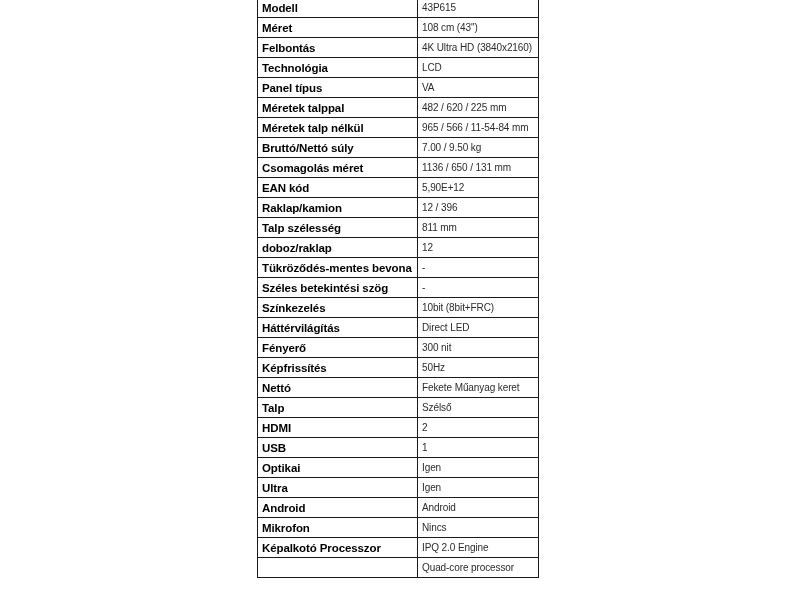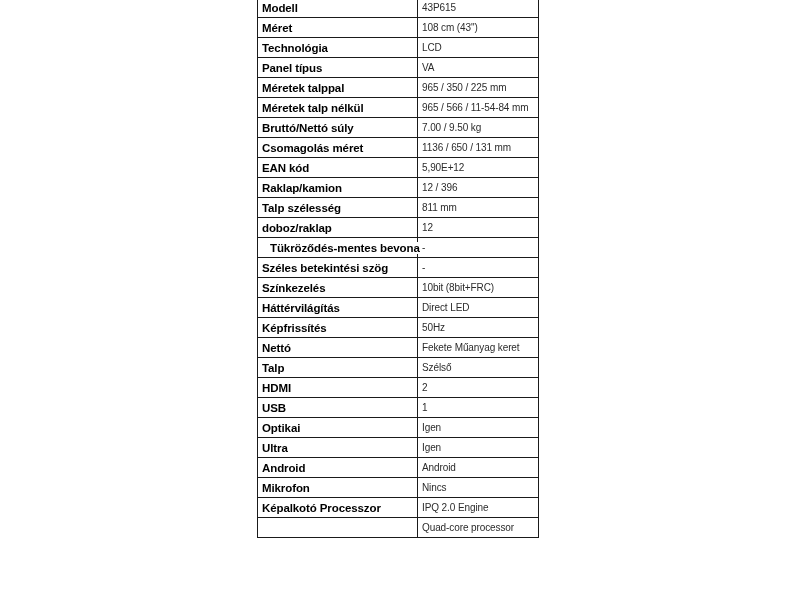--- a/index.html
+++ b/index.html
@@ -54,21 +54,20 @@
     color: #2b2b2b;
     letter-spacing: -0.1px;
   }
 
   
   td.spec-label > span.clip-over {
     display: inline-block;
     position: relative;
     z-index: 2;
     background: #ffffff;
-    margin-left: 8px;
   }
 </style>
 </head>
 <body>
 
 <div id="spec-table-wrap">
   <table class="spec-table">
     <colgroup>
       <col class="col-label">
       <col class="col-value">
@@ -76,30 +75,34 @@
     <tbody>
         <tr>
           <td class="spec-label">Modell</td>
           <td class="spec-value">43P615</td>
         </tr>
         <tr>
           <td class="spec-label">Méret</td>
           <td class="spec-value">108 cm (43")</td>
         </tr>
         <tr>
+          <td class="spec-label">Felbontás</td>
+          <td class="spec-value">4K Ultra HD (3840x2160)</td>
+        </tr>
+        <tr>
           <td class="spec-label">Technológia</td>
           <td class="spec-value">LCD</td>
         </tr>
         <tr>
           <td class="spec-label">Panel típus</td>
           <td class="spec-value">VA</td>
         </tr>
         <tr>
           <td class="spec-label">Méretek talppal</td>
-          <td class="spec-value">965 / 350 / 225 mm</td>
+          <td class="spec-value">482 / 620 / 225 mm</td>
         </tr>
         <tr>
           <td class="spec-label">Méretek talp nélkül</td>
           <td class="spec-value">965 / 566 / 11-54-84 mm</td>
         </tr>
         <tr>
           <td class="spec-label">Bruttó/Nettó súly</td>
           <td class="spec-value">7.00 / 9.50 kg</td>
         </tr>
         <tr>
@@ -130,20 +133,24 @@
           <td class="spec-label">Széles betekintési szög</td>
           <td class="spec-value">-</td>
         </tr>
         <tr>
           <td class="spec-label">Színkezelés</td>
           <td class="spec-value">10bit (8bit+FRC)</td>
         </tr>
         <tr>
           <td class="spec-label">Háttérvilágítás</td>
           <td class="spec-value">Direct LED</td>
+        </tr>
+        <tr>
+          <td class="spec-label">Fényerő</td>
+          <td class="spec-value">300 nit</td>
         </tr>
         <tr>
           <td class="spec-label">Képfrissítés</td>
           <td class="spec-value">50Hz</td>
         </tr>
         <tr>
           <td class="spec-label">Nettó</td>
           <td class="spec-value">Fekete Műanyag keret</td>
         </tr>
         <tr>

